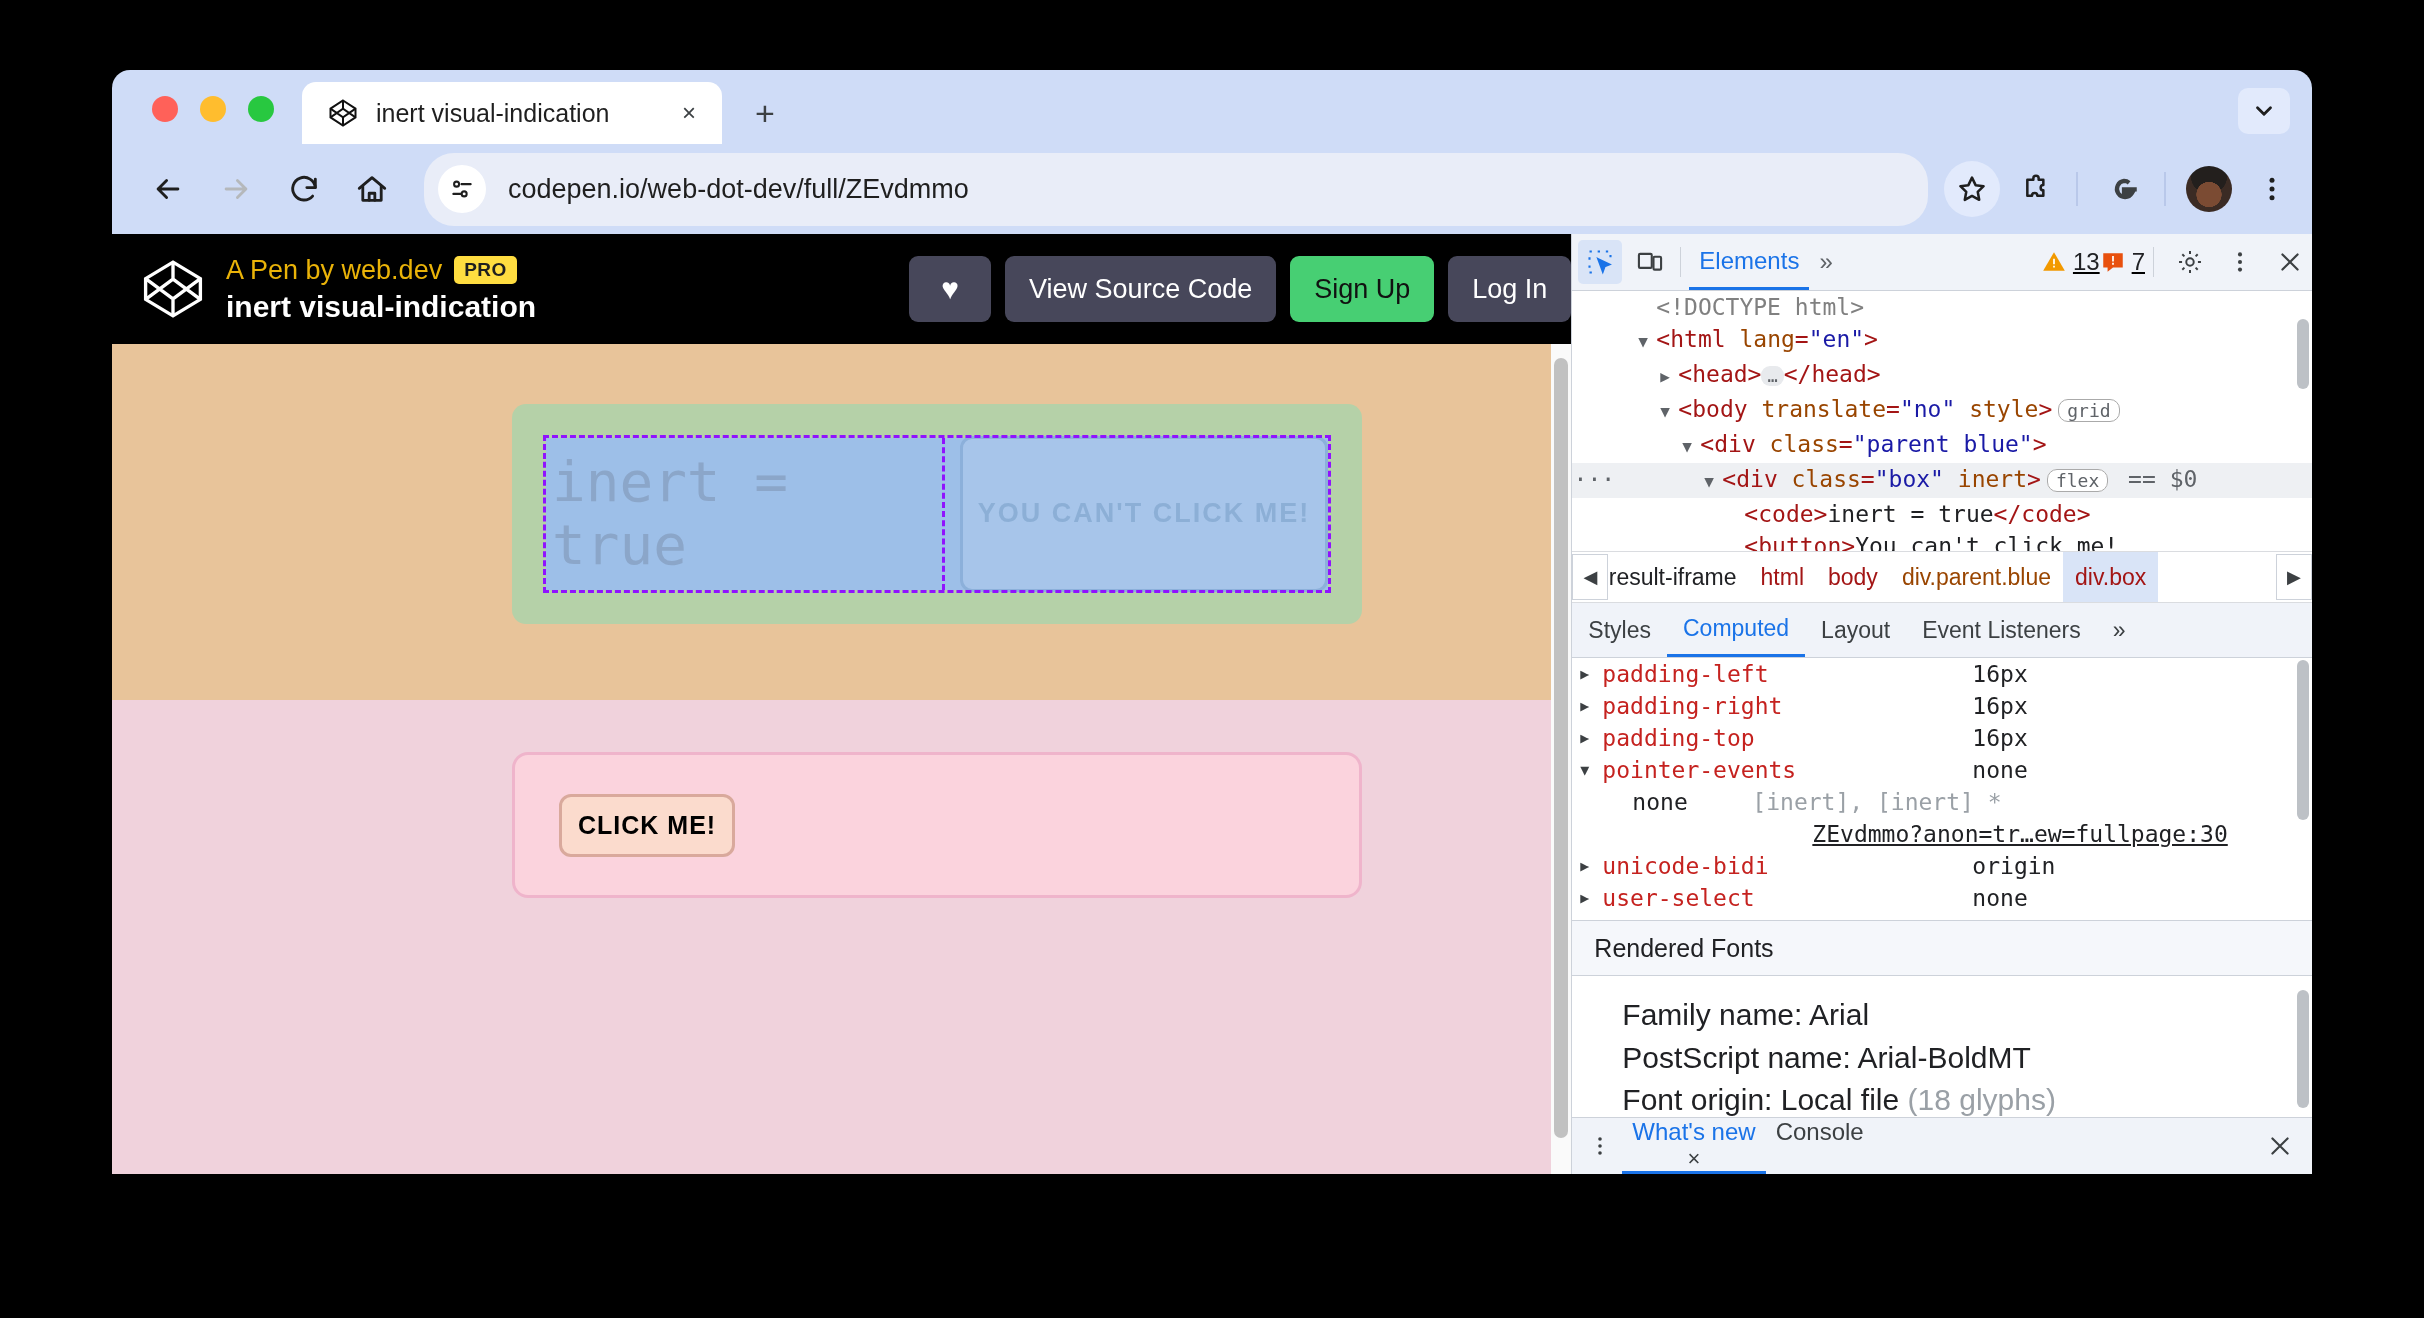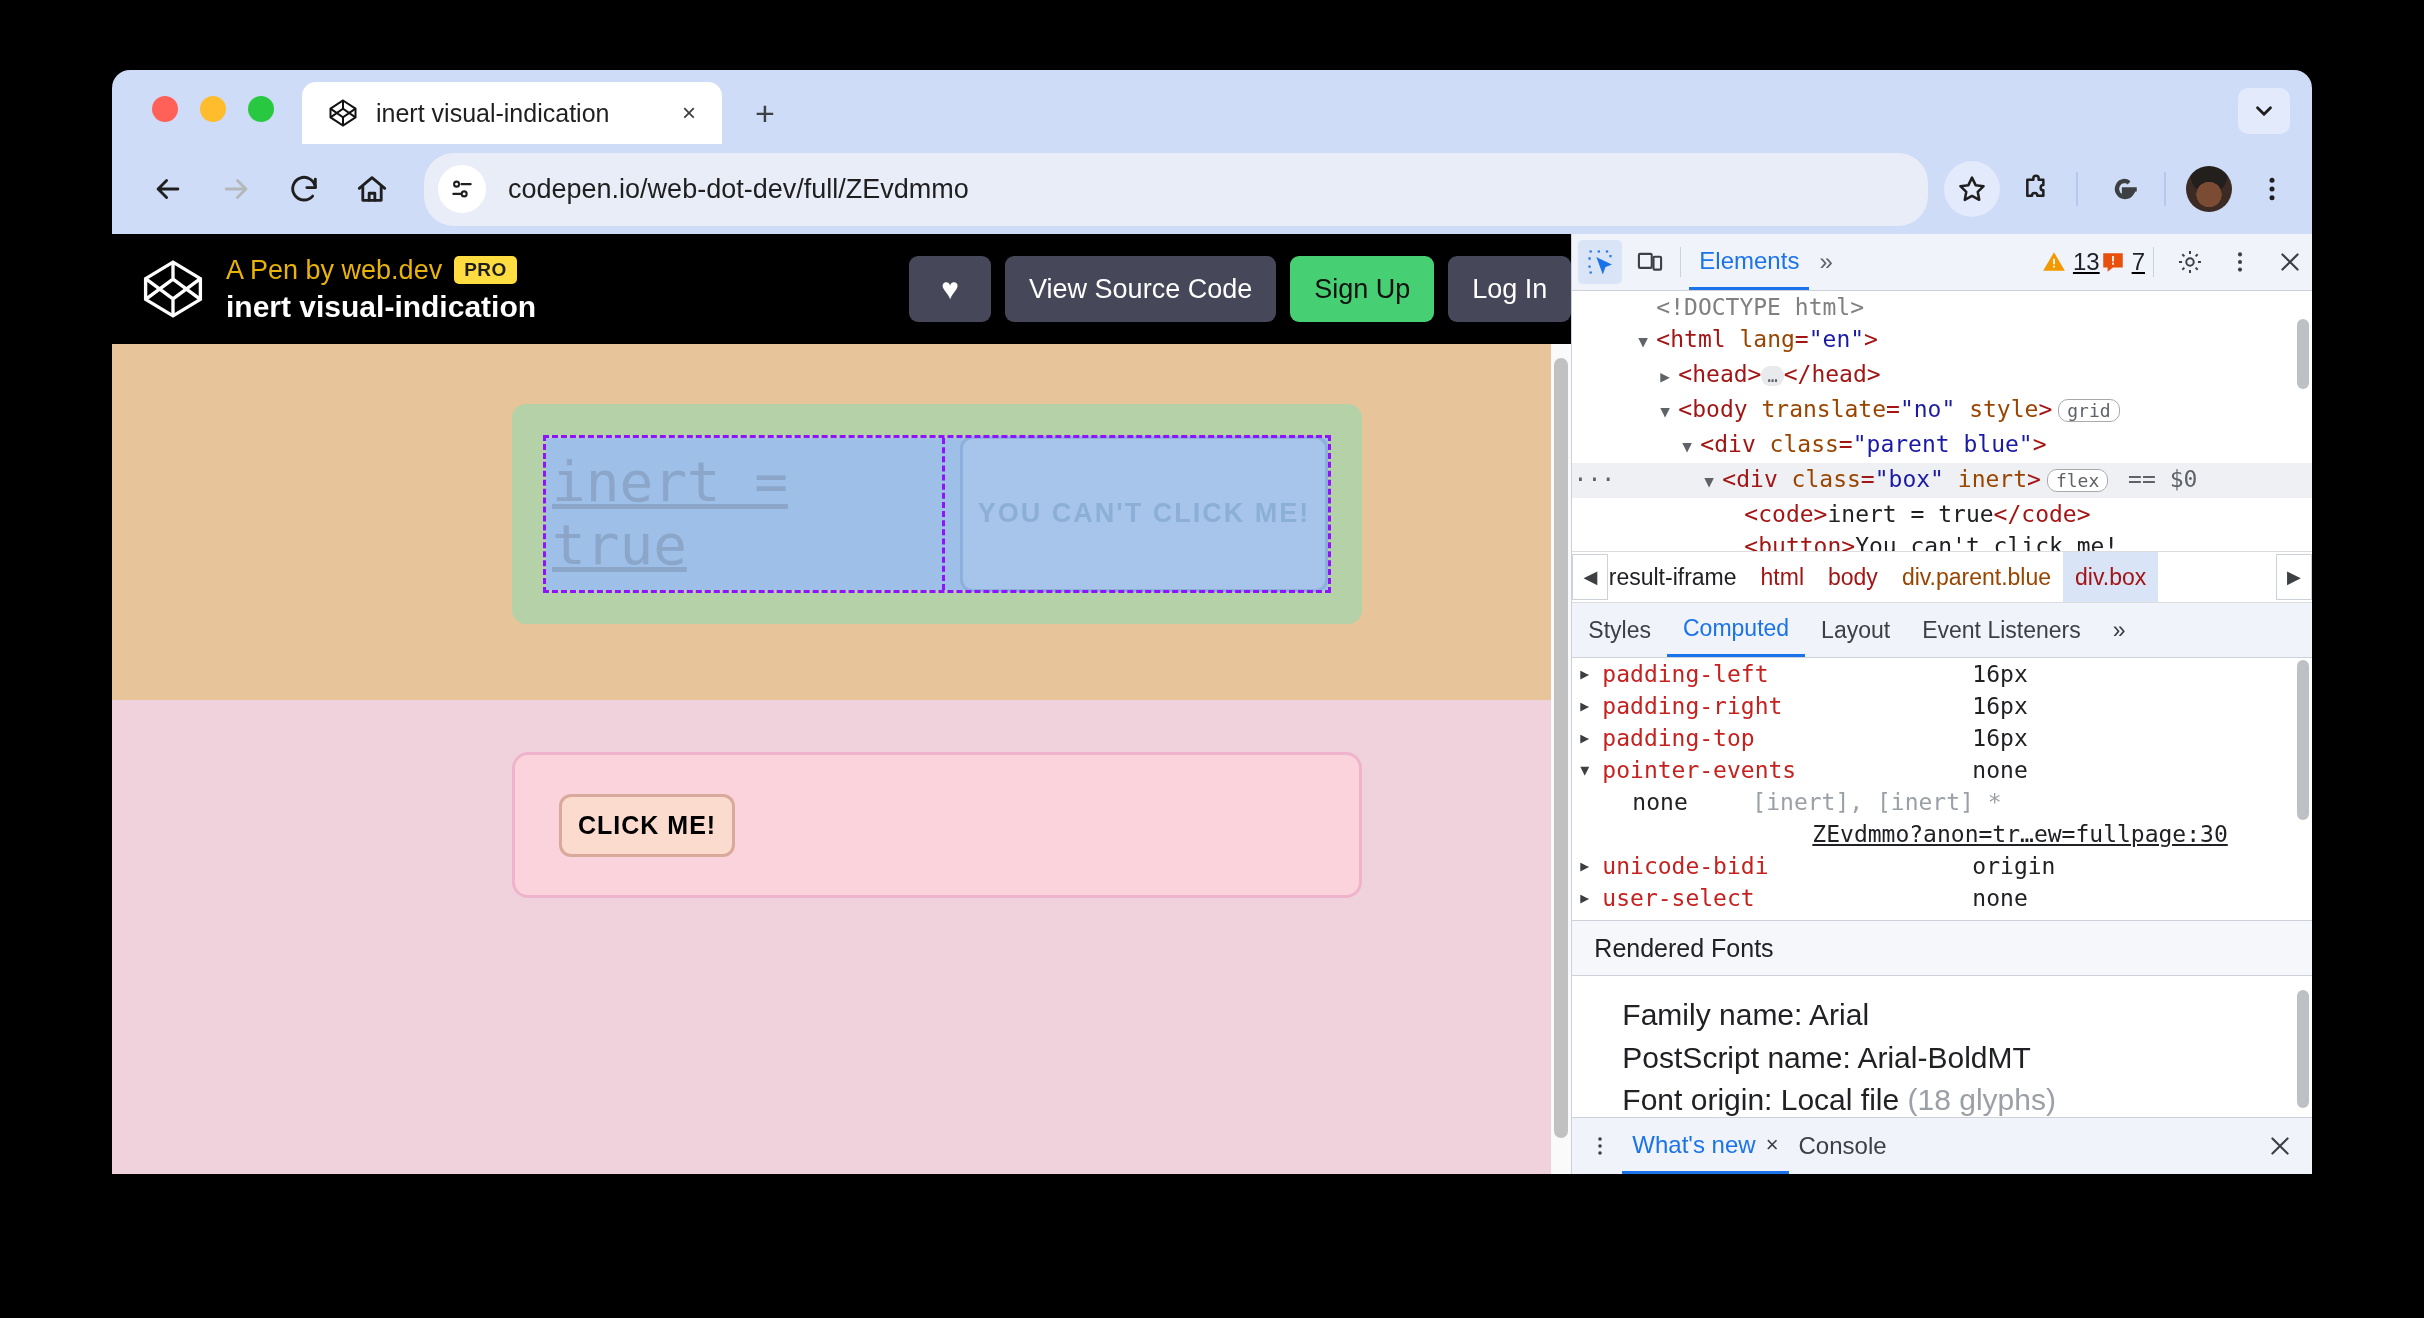--- a/index.html
+++ b/index.html
@@ -110,21 +110,21 @@
     position:absolute;left:0;top:0;right:0;bottom:0;background:#b5d1a8;
     border-radius:14px;
   }
   #bluebox{
     position:absolute;left:34px;top:34px;right:34px;bottom:34px;
     background:#9dbfe8;display:flex;align-items:center;padding:0;
     outline:3px dashed #9013fe;outline-offset:0;
   }
   #bluebox .code{
     width:390px;flex:0 0 auto;font-family:"DejaVu Sans Mono",monospace;
-    font-size:56px;color:#8ba6c9;line-height:1.12;padding-left:6px;text-decoration:underline;
+    font-size:56px;color:#8ba6c9;line-height:1.12;padding-left:6px;
   }
   #bluedivider{position:absolute;left:396px;top:0;bottom:0;width:0;border-left:3px dashed #9013fe;}
   #bluebtn{
     margin-left:18px;flex:1;height:150px;border:3px solid #8cb0da;border-radius:12px;
     background:rgba(255,255,255,.10);display:flex;align-items:center;justify-content:center;
     text-align:center;font-size:27px;font-weight:bold;letter-spacing:2px;color:#8cafd6;
     line-height:1.3;padding:0 14px;
   }
   
   #pinkbox{
@@ -240,21 +240,21 @@
     flex:1;background:#fff;padding:18px 0 0 50px;font-size:30px;color:#202124;line-height:1.42;
     position:relative;overflow:hidden;
   }
   #fonts-body .muted{color:#9aa0a6;}
   #fonts-scroll{position:absolute;right:3px;top:14px;width:12px;height:118px;background:#bdc1c6;border-radius:6px;}
   
   #dt-drawer{
     height:56px;background:#f0f3f9;border-top:1px solid #cdd2da;display:flex;
     align-items:center;flex:0 0 auto;font-size:24px;
   }
-  .drawertab{padding:0 10px;height:56px;display:flex;align-items:center;gap:10px;color:#3c4043;}
+  .drawertab{padding:0 10px;height:56px;display:flex;align-items:center;color:#3c4043;flex-direction:column;}
   .drawertab.active{color:#1a73e8;border-bottom:3px solid #1a73e8;box-sizing:border-box;}
   .dsmall{font-size:22px;color:#3c4043;}
   svg{display:block;}
 </style>
 </head>
 <body>
 
 <div id="browser">
 
   <div id="tabstrip">

